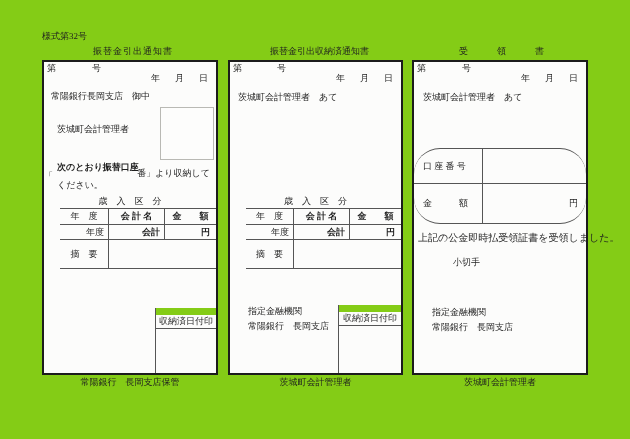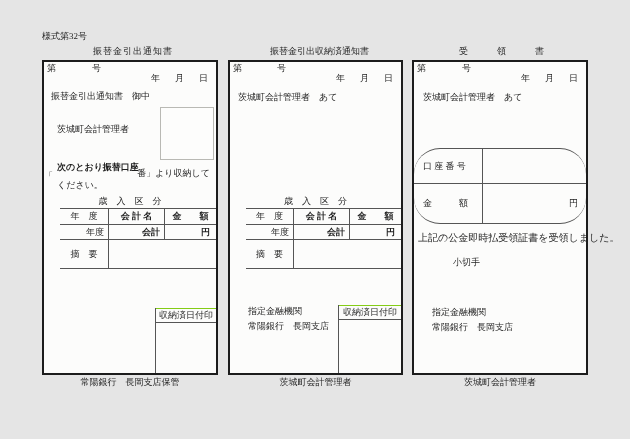--- a/index.html
+++ b/index.html
@@ -1,16 +1,16 @@
 <!DOCTYPE html>
 <html><head>
 <meta charset="utf-8">
 <style>
   html,body{margin:0;padding:0;}
-  .page{position:relative;width:630px;height:439px;background:#e5e5e5;
+  .page{position:relative;width:630px;height:439px;background:#84cc16;
         font-family:"Liberation Serif","DejaVu Serif",serif;color:#1f1f1f;
         font-size:9px;line-height:1;overflow:hidden;}
   .abs{position:absolute;}
   .panel{position:absolute;top:60px;height:315px;border:2px solid #1c1c1c;box-sizing:border-box;background:#fcfcfb;}
   .p1{left:42px;width:176px;}
   .p2{left:228px;width:175px;}
   .p3{left:412px;width:176px;}
   .title{position:absolute;top:47px;white-space:nowrap;}
   .t1{left:93px;letter-spacing:1px;}
   .t2{left:270px;}
@@ -23,21 +23,21 @@
   .rev-table .bl{border-left:1px solid #555;font-weight:bold;}
   .rev-table .bt{border-top:1px solid #555;}
   .rev-table .num{justify-content:flex-end;padding-right:4px;}
   .acct-table{position:absolute;left:0;right:0;top:86px;height:74px;
               display:grid;grid-template-columns:68px 1fr;grid-template-rows:34px 40px;
               border-top:1px solid #555;border-bottom:1px solid #555;border-radius:26px;}
   .acct-table>div{display:flex;align-items:center;white-space:nowrap;}
   .acct-table .bl{border-left:1px solid #555;}
   .acct-table .bt{border-top:1px solid #555;}
   .stamp{position:absolute;bottom:0;right:0;border-left:1px solid #555;}
-  .stamp .lbl{border-top:1px solid #84cc16;border-bottom:1px solid #555;height:13px;
+  .stamp .lbl{border-top:7px solid #84cc16;border-bottom:1px solid #555;height:13px;
               display:flex;align-items:center;justify-content:center;white-space:nowrap;}
   .sealbox{position:absolute;border:1px solid #b9b9b4;background:#fdfdfc;}
   .footer{position:absolute;top:378px;text-align:center;white-space:nowrap;}
   .nw{white-space:nowrap;}
 </style>
 </head>
 <body>
 
 <div class="page">
 
@@ -48,21 +48,21 @@
   <div class="title t3 nw">受領書</div>
 
   <div class="panel p1">
     <span class="abs nw" style="left:3px;top:2px;">第</span>
     <span class="abs nw" style="left:48px;top:2px;">号</span>
     <div class="daterow">
       <span>年</span>
       <span>月</span>
       <span>日</span>
     </div>
-    <div class="abs nw" style="left:7px;top:30px;">振替金引出通知書　御中</div>
+    <div class="abs nw" style="left:7px;top:30px;">常陽銀行長岡支店　御中</div>
     <div class="sealbox" style="left:116px;top:45px;width:52px;height:51px;"></div>
     <div class="abs nw" style="left:13px;top:63px;">茨城町会計管理者</div>
     <div class="abs nw" style="left:13px;top:101px;font-weight:bold;">次のとおり振替口座</div>
     <div class="abs nw" style="left:0px;top:110px;">「</div>
     <div class="abs nw" style="right:6px;top:107px;">番」より収納して</div>
     <div class="abs nw" style="left:13px;top:119px;">ください。</div>
 
     <div class="abs nw" style="left:0;right:0;top:135px;text-align:center;">歳　入　区　分</div>
     <div class="rev-table">
       <div>年　度</div>

